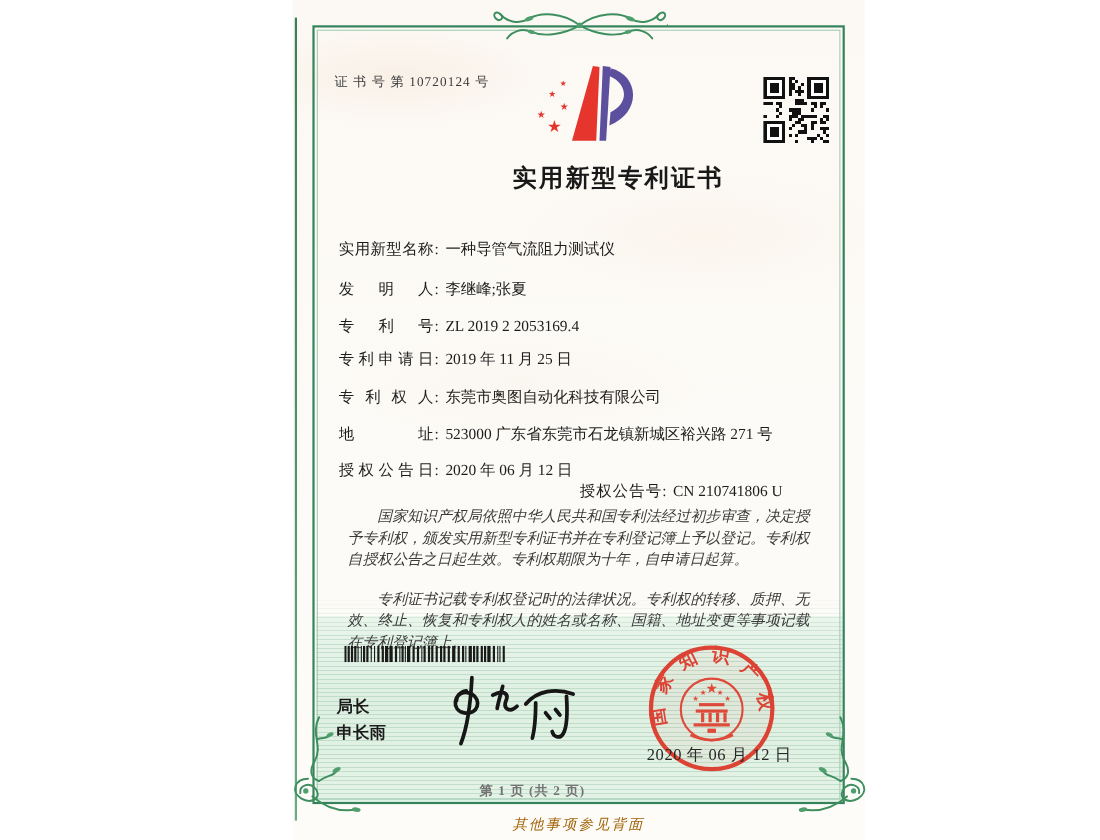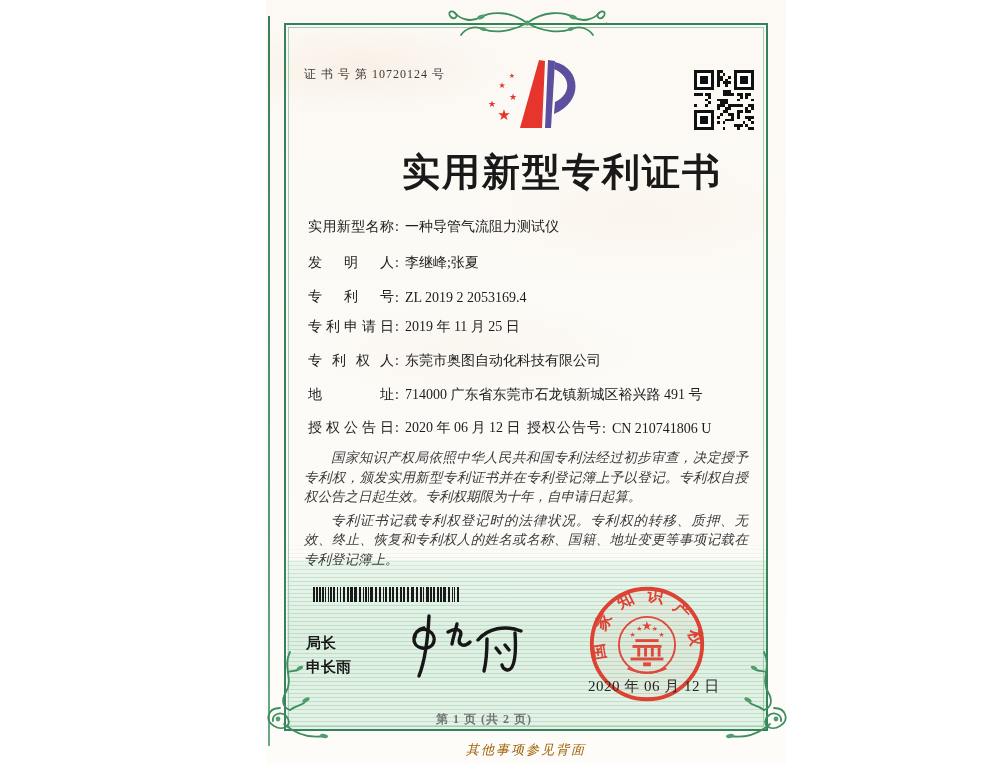--- a/index.html
+++ b/index.html
@@ -21,29 +21,29 @@
   .band2{position:absolute;left:287px;top:560px;width:479px;height:169px;
         background:linear-gradient(to bottom,#e7f4ea, #d9eede 45%, #dff1e3);opacity:.85;}
   .band-lines{position:absolute;left:287px;top:541px;width:479px;height:188px;
         background:repeating-linear-gradient(to bottom, rgba(110,170,132,.28) 0 1px, transparent 1px 4px);
         -webkit-mask-image:linear-gradient(to bottom,transparent,black 40px);
         mask-image:linear-gradient(to bottom,transparent,black 40px);}
   .cert-no{position:absolute;left:304px;top:66px;font-size:12px;letter-spacing:1px;color:#3a3a3a;}
   .logo{position:absolute;left:468px;top:52px;}
   .qr{position:absolute;left:694px;top:70px;width:60px;height:60px;}
   .title{position:absolute;left:284px;top:147px;width:556px;text-align:center;
-         font-size:38px;font-weight:600;letter-spacing:2px;color:#191919;}
+         font-size:22px;font-weight:600;letter-spacing:2px;color:#191919;}
   .frow{position:absolute;left:308px;font-size:14px;color:#1c1c1c;white-space:nowrap;}
   .flabel{display:inline-block;width:86px;text-align:justify;text-align-last:justify;
           vertical-align:bottom;color:#1c1c1c;}
-  .flabel.narrow{width:74px;}
+  .flabel.narrow{width:74px;margin-top:19px;}
   .colon{margin:0 6px 0 1px;}
   .paras{position:absolute;left:300px;top:444px;width:452px;font-size:13.5px;line-height:19.5px;
          text-align:justify;color:#3a3a3a;font-style:italic;}
-  .paras p{margin:4px;text-indent:2em;}
+  .paras p{margin:16px;text-indent:2em;}
   .barcode{position:absolute;left:313px;top:587px;width:146px;height:15px;}
   .director{position:absolute;left:306px;top:631px;font-family:"Liberation Sans","DejaVu Sans",sans-serif;
             font-size:15px;font-weight:700;line-height:24px;color:#1b1b1b;}
   .signature{position:absolute;left:402px;top:608px;}
   .seal{position:absolute;left:585px;top:583px;}
   .seal-date{position:absolute;left:588px;top:677px;font-size:15px;letter-spacing:.5px;color:#272727;z-index:8;}
   .page-num{position:absolute;left:284px;top:711px;width:400px;text-align:center;font-size:12px;
             letter-spacing:1px;color:#737373;font-weight:bold;}
   .back-note{position:absolute;left:284px;top:741px;width:484px;text-align:center;font-size:13px;
              font-style:italic;letter-spacing:2px;color:#a16207;}
@@ -248,21 +248,21 @@
   <div class="frow" style="top:288px">
     <span class="flabel">专利号</span><span class="colon">:</span><span class="fval">ZL 2019 2 2053169.4</span>
   </div>
   <div class="frow" style="top:318px">
     <span class="flabel">专利申请日</span><span class="colon">:</span><span class="fval">2019 年 11 月 25 日</span>
   </div>
   <div class="frow" style="top:352px">
     <span class="flabel">专利权人</span><span class="colon">:</span><span class="fval">东莞市奥图自动化科技有限公司</span>
   </div>
   <div class="frow" style="top:386px">
-    <span class="flabel">地址</span><span class="colon">:</span><span class="fval">714000 广东省东莞市石龙镇新城区裕兴路 491 号</span>
+    <span class="flabel">地址</span><span class="colon">:</span><span class="fval">523000 广东省东莞市石龙镇新城区裕兴路 271 号</span>
   </div>
   <div class="frow" style="top:419px">
     <span class="flabel">授权公告日</span><span class="colon">:</span><span class="fval">2020 年 06 月 12 日</span>
     <span style="position:absolute;left:219px;white-space:nowrap;">
       <span class="flabel narrow">授权公告号</span><span class="colon">:</span><span class="fval">CN 210741806 U</span>
     </span>
   </div>
 
   <div class="paras">
     <p>国家知识产权局依照中华人民共和国专利法经过初步审查，决定授予专利权，颁发实用新型专利证书并在专利登记簿上予以登记。专利权自授权公告之日起生效。专利权期限为十年，自申请日起算。</p>

